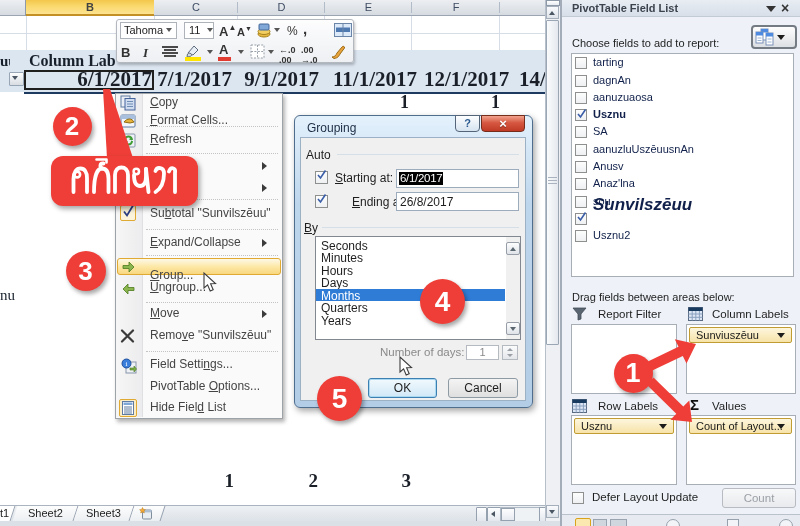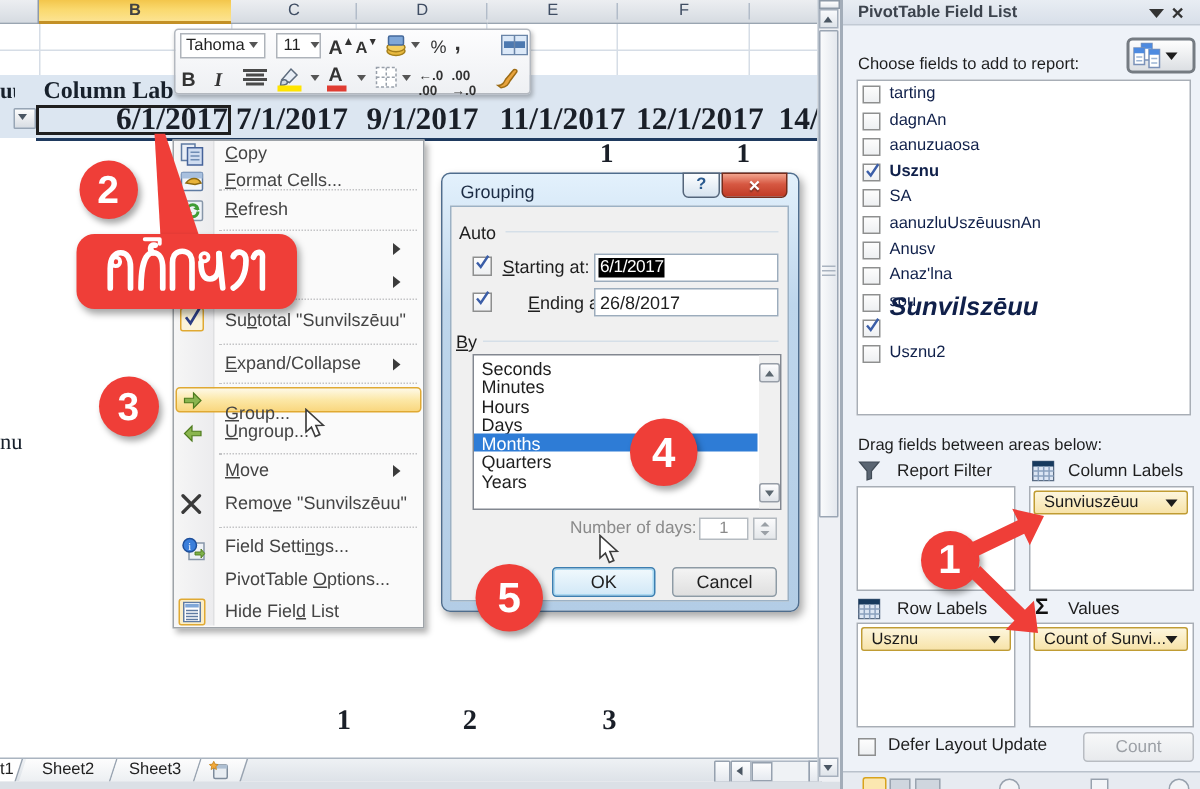--- a/index.html
+++ b/index.html
@@ -198,21 +198,21 @@
       <line x1="0.5" y1="10.3" x2="14.5" y2="10.3"></line>
     </g>
   </svg>
 <div class="abs arealbl" style="left:598px;top:400px;">Row Labels</div>
 <div class="abs" style="left:690px;top:396px;font-size:15px;font-weight:bold;color:#111;">Σ</div>
 <div class="abs arealbl" style="left:712px;top:400px;">Values</div>
 
 <div class="abs" style="left:571px;top:415px;width:106px;height:70px;background:#fff;border:1px solid #a8aeb6;box-sizing:border-box;"></div>
 <div class="abs" style="left:686px;top:415px;width:110px;height:70px;background:#fff;border:1px solid #a8aeb6;box-sizing:border-box;"></div>
 <div class="abs pill" style="left:574px;top:418px;width:100px;">Usznu</div>
-<div class="abs pill" style="left:689px;top:418px;width:103px;">Count of Sunvi...</div>
+<div class="abs pill" style="left:689px;top:418px;width:103px;">Count of Layout...</div>
 <style>
 .pill{height:16px;background:linear-gradient(#fdf6dd,#f7e3a9);border:1px solid #c09c33;border-radius:2px;box-sizing:border-box;font-size:11px;color:#1a1a1a;line-height:14px;padding-left:6px;white-space:nowrap;overflow:hidden;}
 .pill:after{content:"";position:absolute;right:6px;top:5px;border-left:4px solid transparent;border-right:4px solid transparent;border-top:5px solid #1c1c1c;}
 </style>
 
 <div class="abs" style="left:572px;top:492px;width:12px;height:12px;background:linear-gradient(#fdfdfd,#eef0f2);border:1px solid #8e8f8f;box-sizing:border-box;"></div>
 <div class="abs" style="left:592px;top:491px;font-size:11.5px;color:#1e1e1e;">Defer Layout Update</div>
 <div class="abs" style="left:722px;top:488px;width:74px;height:20px;background:linear-gradient(#f7f8f9,#e8eaed);border:1px solid #b8bcc2;border-radius:3px;box-sizing:border-box;font-size:11.5px;color:#9ca0a6;text-align:center;line-height:18px;">Count</div>
 
 <div class="abs" style="left:562px;top:514px;width:238px;height:12px;background:#e7ebf1;border-top:1px solid #b9c1cb;box-sizing:border-box;"></div>

